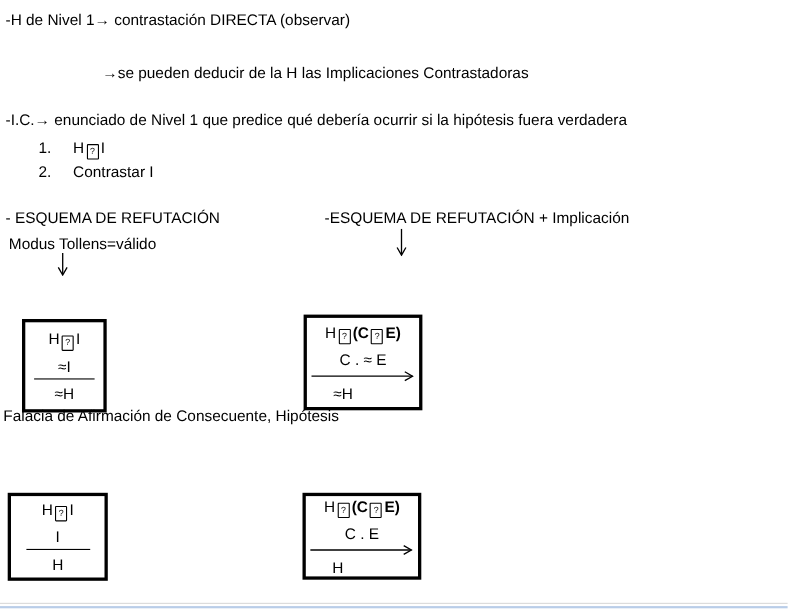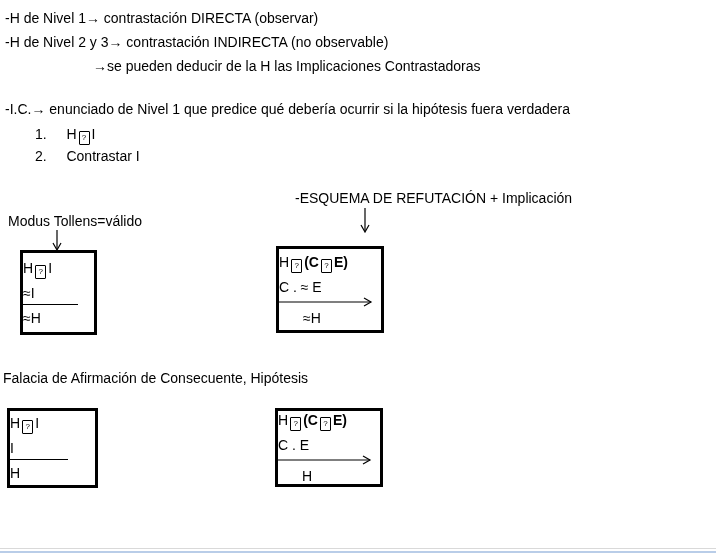--- a/index.html
+++ b/index.html
@@ -12,54 +12,54 @@
   .page{position:relative;width:716px;height:554px;background:#fff;}
   .t{position:absolute;font-size:14px;line-height:16px;white-space:nowrap;}
   .mg{
     display:inline-block;width:9px;height:12px;
     border:1px solid #000;border-radius:1px;
     font-size:8px;line-height:12px;text-align:center;
     vertical-align:-1px;margin:0 2px;font-weight:normal;
   }
   .lbox{
     position:absolute;border:3px solid #000;box-sizing:border-box;
-    display:flex;flex-direction:column;align-items:flex-start;
-    justify-content:center;font-size:14px;background:#fff;
+    display:flex;flex-direction:column;align-items:center;
+    justify-content:center;font-size:14px;background:#fff;margin-top:40px;
   }
   .lbox .row{white-space:nowrap;}
   .frac-line{border-top:1px solid #000;height:0;margin:3px 0;}
   .premise{margin-bottom:4px;}
   .minor{margin-top:2px;}
   .conclusion{margin-top:2px;}
   .arrow-line{display:block;margin:2px 0 1px 0;}
   .gray-rule{position:absolute;left:0;width:716px;height:1px;background:#d9d9d9;}
   .blue-rule{position:absolute;left:0;width:716px;height:2px;background:#b9cde8;}
   svg{display:block;}
 </style>
 </head>
 <body>
 
 <div class="page">
 
   <div class="t" style="top:10px;left:5px">-H de Nivel 1→ contrastación DIRECTA (observar)</div>
-  <div class="t" style="top:34px;left:5px">-H de Nivel 2 y 3→ contrastación INDIRECTA (no observable)</div>
   <div class="t" style="top:58px;left:93px">→se pueden deducir de la H las Implicaciones Contrastadoras</div>
 
   <div class="t" style="top:101px;left:5px">-I.C.→ enunciado de Nivel 1 que predice qué debería ocurrir si la hipótesis fuera verdadera</div>
   <div class="t" style="top:126px;left:35px">
     <span>1.</span>
     <span style="display:inline-block;width:12px"></span>
     <span>H</span><span class="mg">?</span><span>I</span>
   </div>
   <div class="t" style="top:148px;left:35px">
     <span>2.</span>
     <span style="display:inline-block;width:12px"></span>
     <span>Contrastar I</span>
   </div>
 
+  <div class="t" style="top:190px;left:5px">- ESQUEMA DE REFUTACIÓN</div>
   <div class="t" style="top:213px;left:8px">Modus Tollens=válido</div>
   <div class="t" style="top:190px;left:295px">-ESQUEMA DE REFUTACIÓN + Implicación</div>
 
   <div style="position:absolute;top:230px;left:50px">
     <svg width="14" height="21" viewBox="0 0 14 21">
       <line x1="7" y1="0" x2="7" y2="19" stroke="#000" stroke-width="1.2"></line>
       <path d="M3,13 L7,20 L11,13" fill="none" stroke="#000" stroke-width="1.2"></path>
     </svg>
   </div>
   <div style="position:absolute;top:208px;left:358px">

